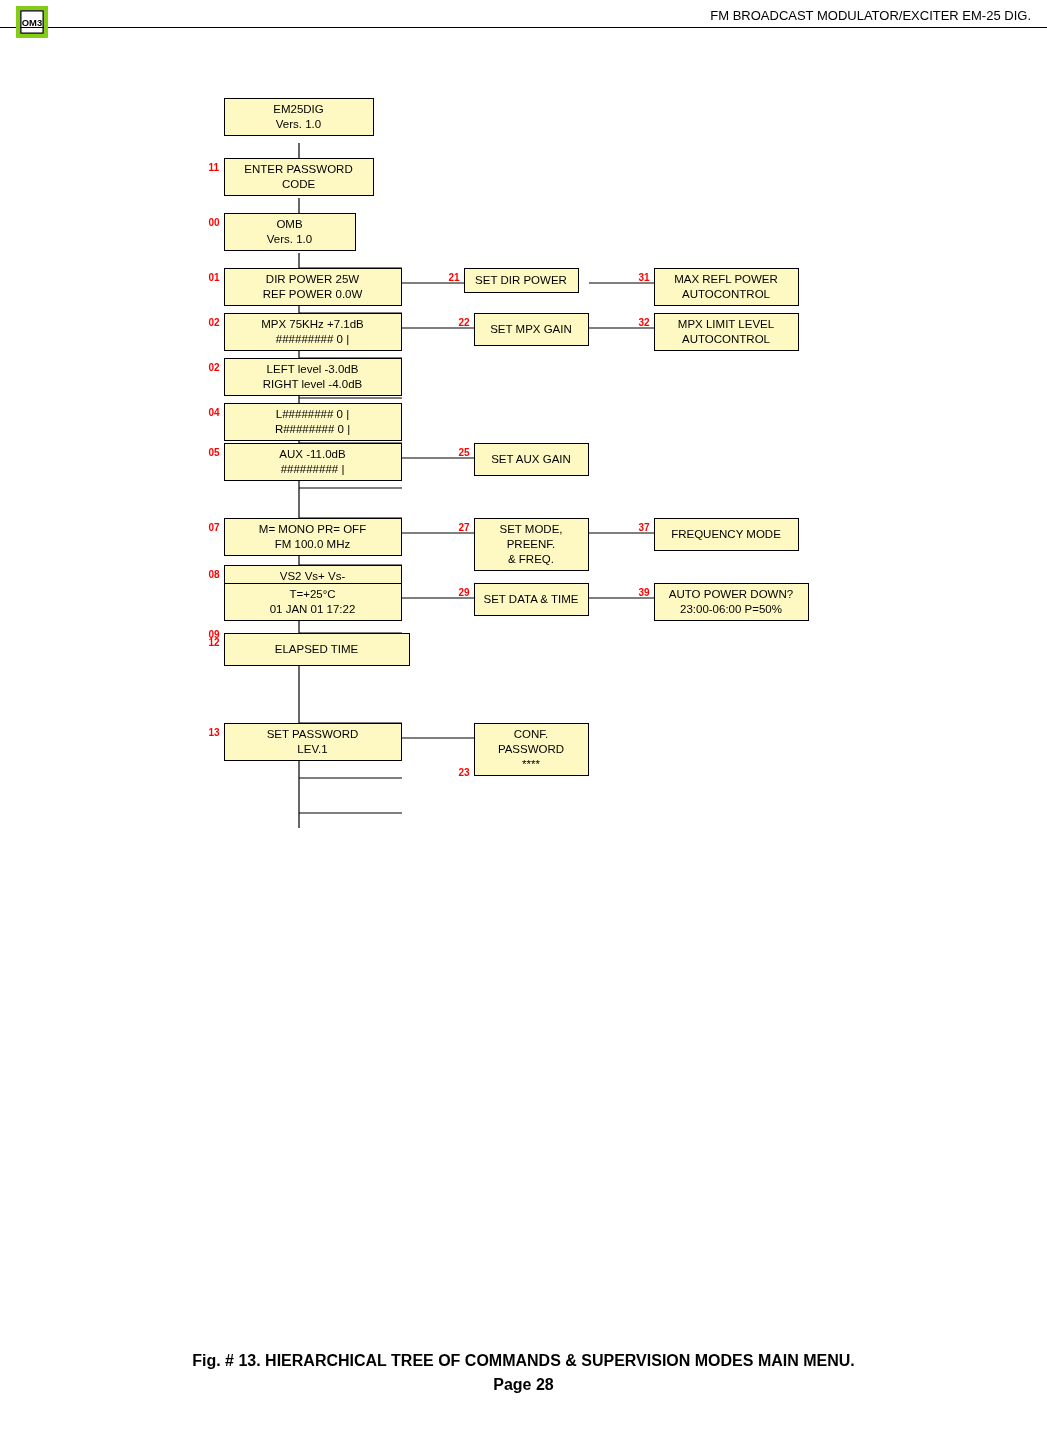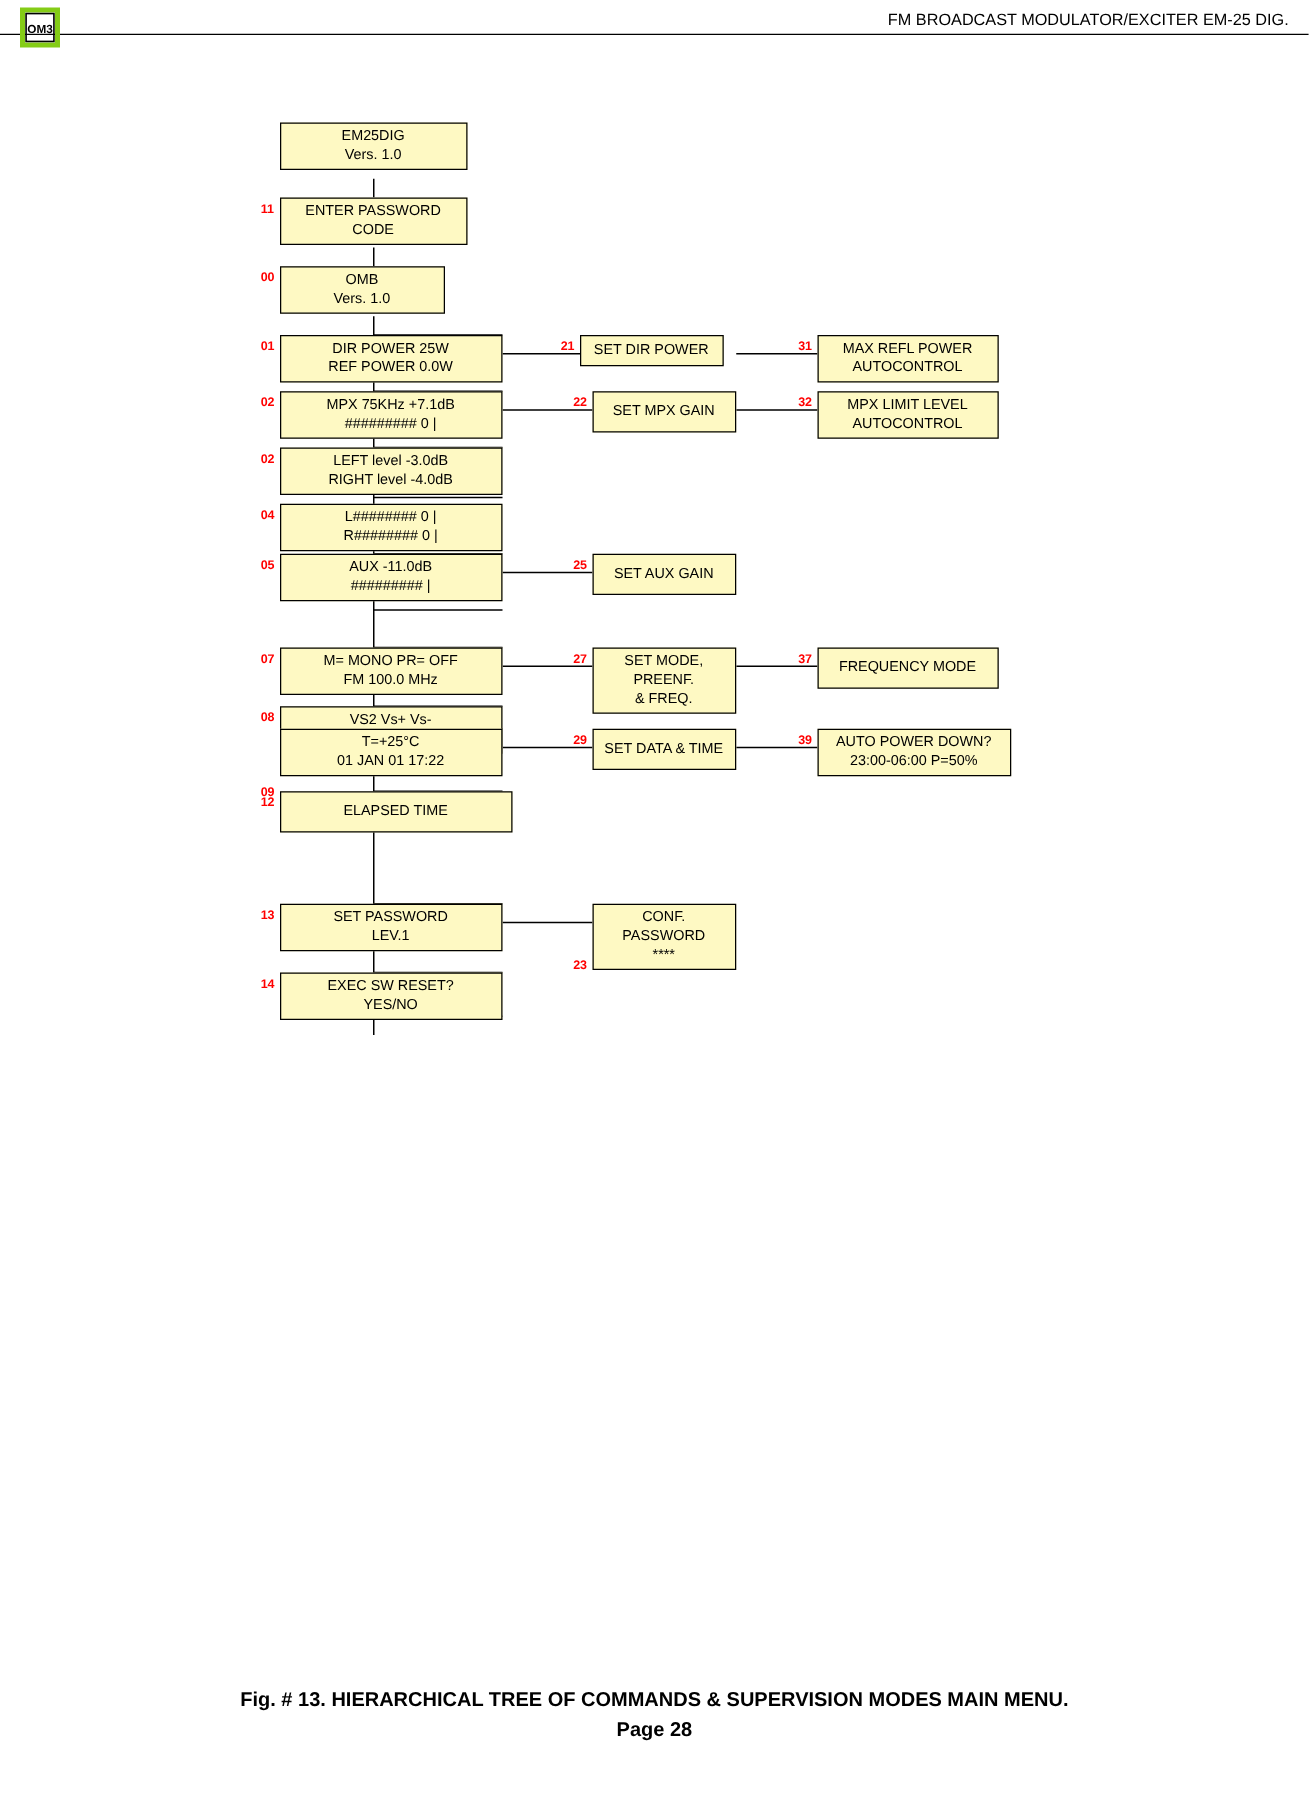--- a/index.html
+++ b/index.html
@@ -286,24 +286,19 @@
     <span>SET PASSWORD</span><br>
     <span>LEV.1</span>
   </div>
 
   <div class="node" style="left:330px; top:655px; width:115px;">
     <span class="node-number" style="color: rgb(255, 0, 0); position: absolute; left: -16px; top: 2px; margin-top: 40px;">23</span>
     <span>CONF. PASSWORD</span><br>
     <span>****</span>
   </div>
 
-  <div class="node" style="left:80px; top:710px; width:178px;">
-    <span class="node-number" style="color: rgb(255, 0, 0); position: absolute; left: -16px; top: 2px;">14</span>
-    <span>EXEC SW RESET?</span><br>
-    <span>YES/NO</span>
-  </div>
 
 </div>
 
 <div class="footer">
   <div class="footer-fig">Fig. # 13. HIERARCHICAL TREE OF COMMANDS  &amp; SUPERVISION MODES MAIN MENU.</div>
   <div class="footer-page">Page 28</div>
 </div>
 
 </body></html>

